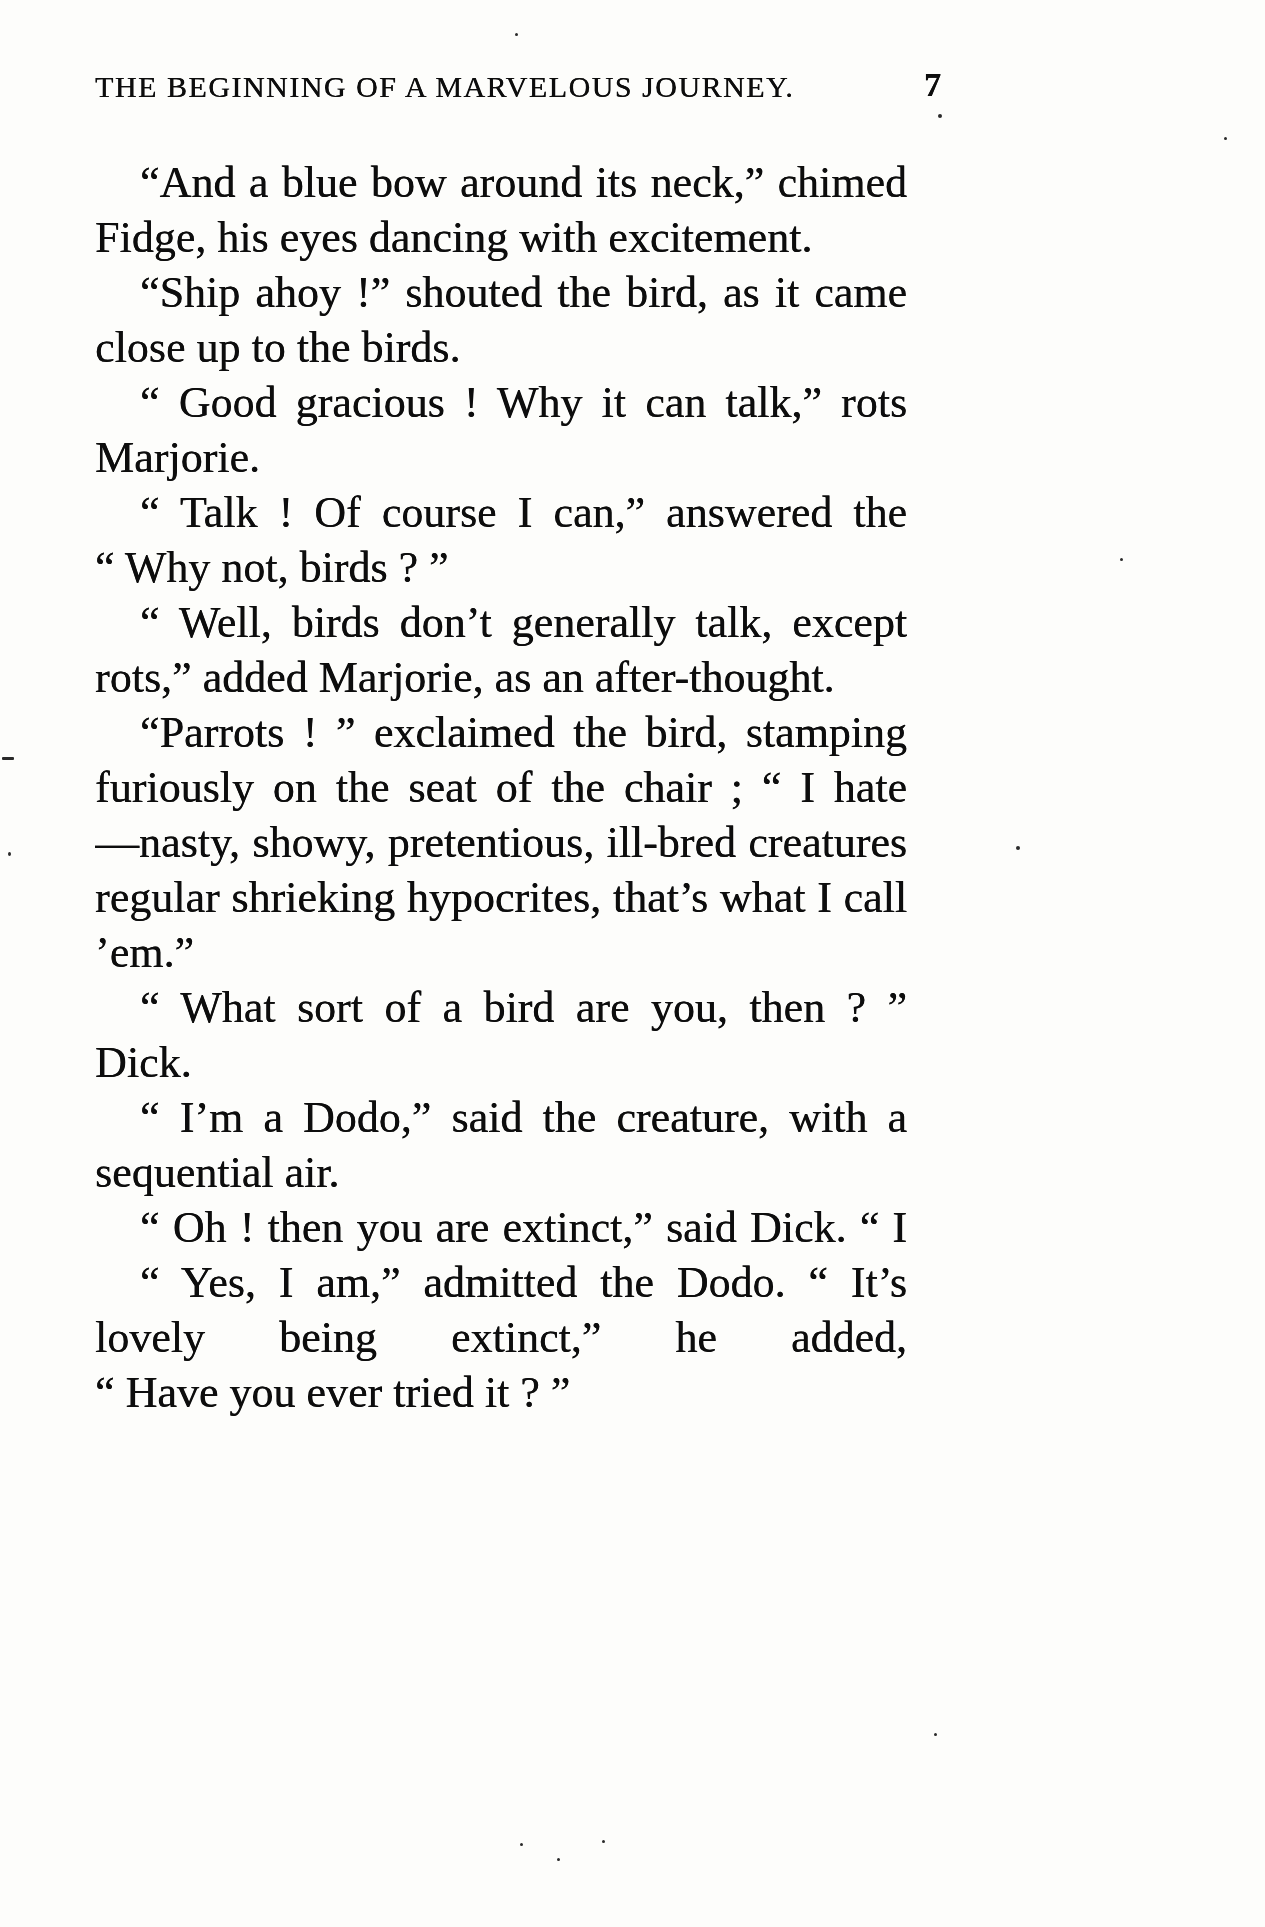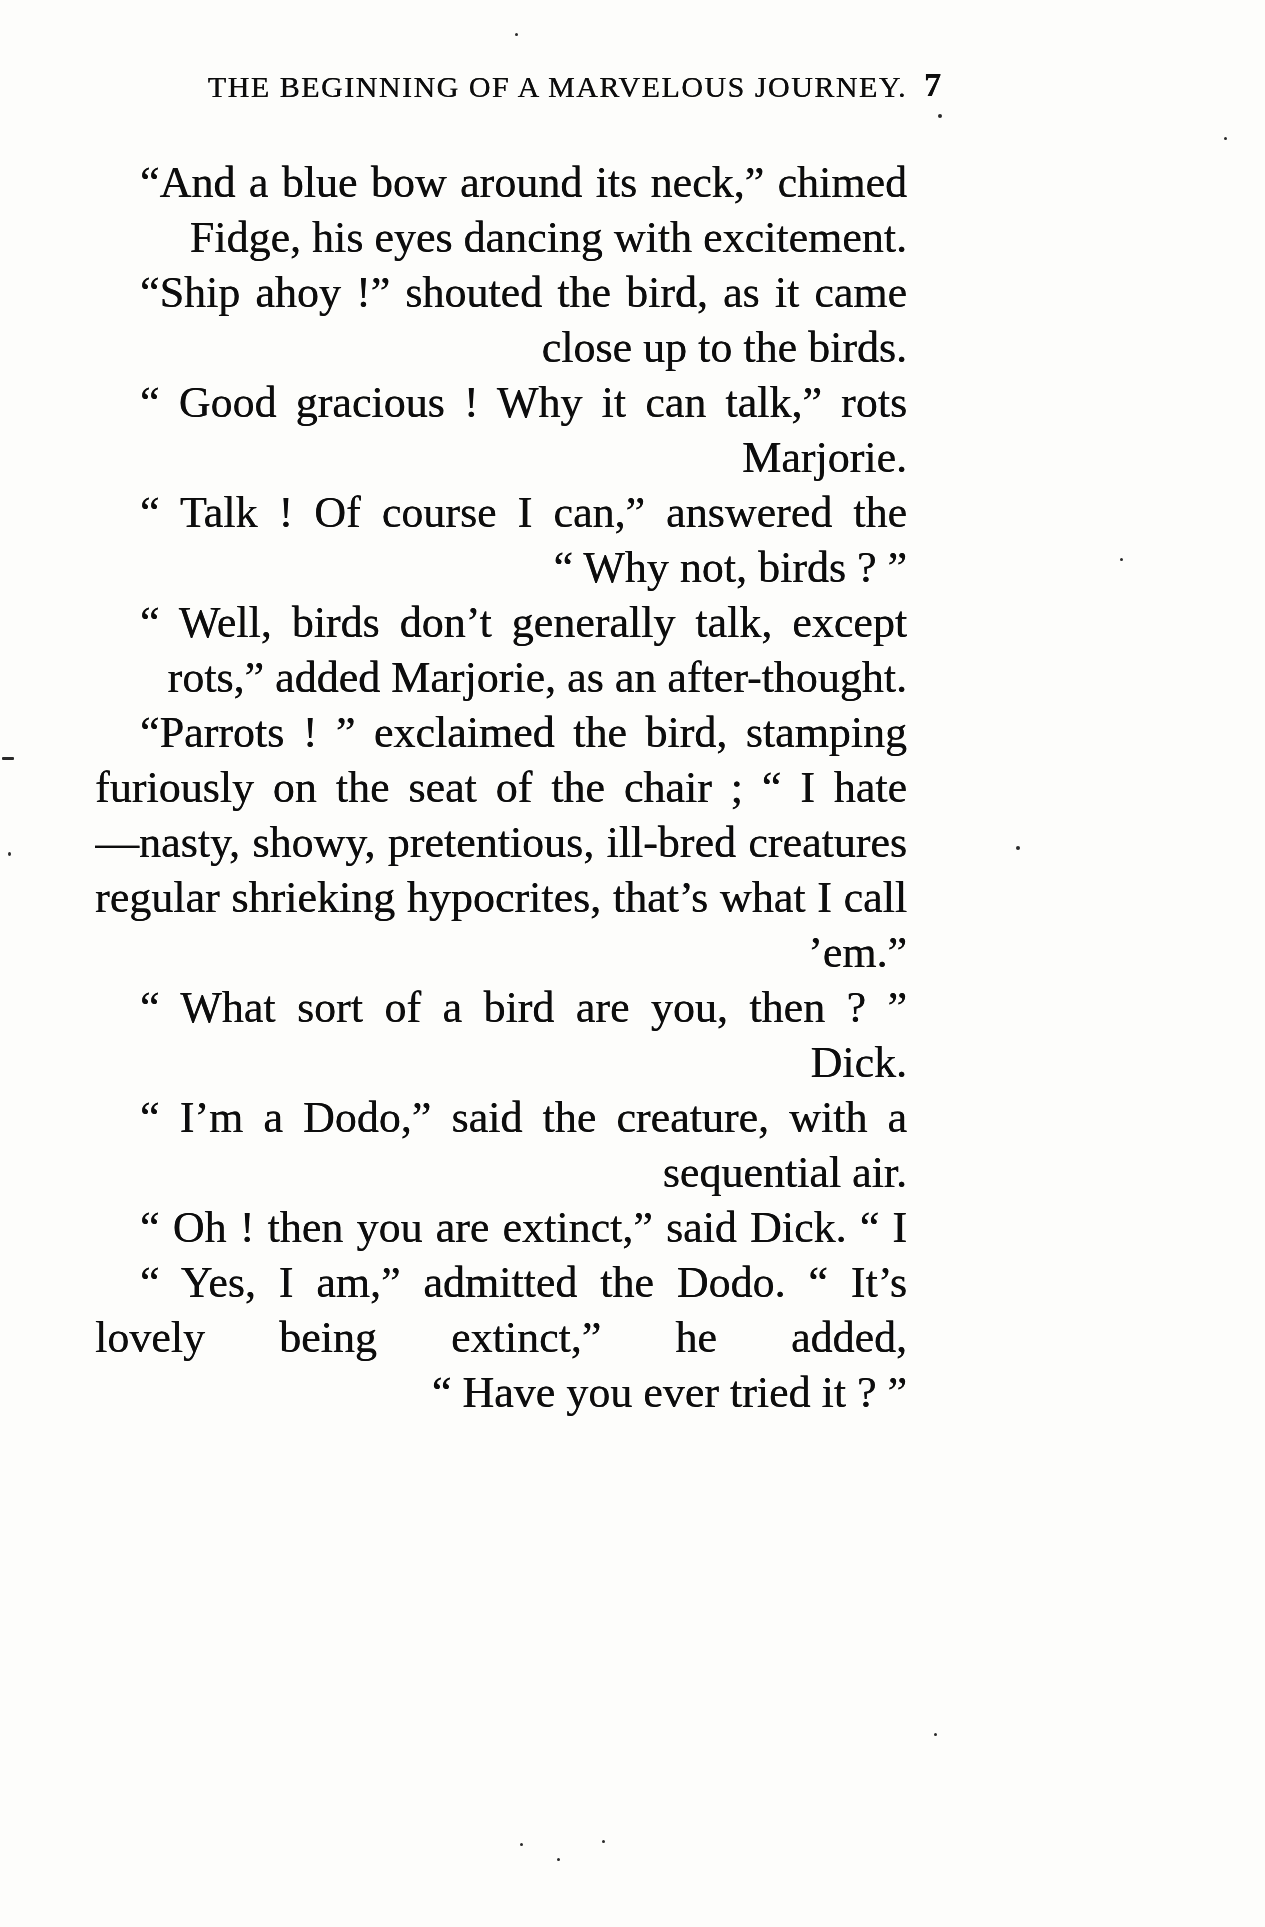--- a/index.html
+++ b/index.html
@@ -13,34 +13,34 @@
   }
   .page {
     position: absolute; inset: 0;
     text-shadow: 0.35px 0 0 currentColor; 
   }
   .header {
     position: absolute; top: 70px; left: 95px; width: 812px;
   }
   .header-title {
     display: block;
-    text-align: right;
+    text-align: left;
     font-size: 30px;
     letter-spacing: 1.5px;
     white-space: nowrap;
   }
   .page-number {
     position: absolute; top: -4px; right: -34px;
     font-size: 34px; font-weight: bold;
   }
   .text-block {
     position: absolute; top: 155px; left: 95px; width: 812px;
     font-size: 44px; line-height: 55px;
   }
-  .line { height: 55px; overflow: hidden; text-align: right; }
+  .line { height: 55px; overflow: hidden; text-align: left; }
   .indent { text-indent: 45px; }
   .justify { text-align: justify; text-align-last: justify; }
   .justify::after { content: ""; display: inline-block; width: 100%; }
   
   .speck { position: absolute; background: #2a2a2a; border-radius: 50%; }
   .sp1  { left: 515px; top: 33px;   width: 3px; height: 3px; }
   .sp2  { left: 938px; top: 114px;  width: 4px; height: 4px; }
   .sp3  { left: 1224px; top: 137px; width: 3px; height: 3px; }
   .sp4  { left: 2px;  top: 757px;   width: 12px; height: 3px; border-radius: 1px; }
   .sp5  { left: 8px;  top: 852px;   width: 3px; height: 4px; }

